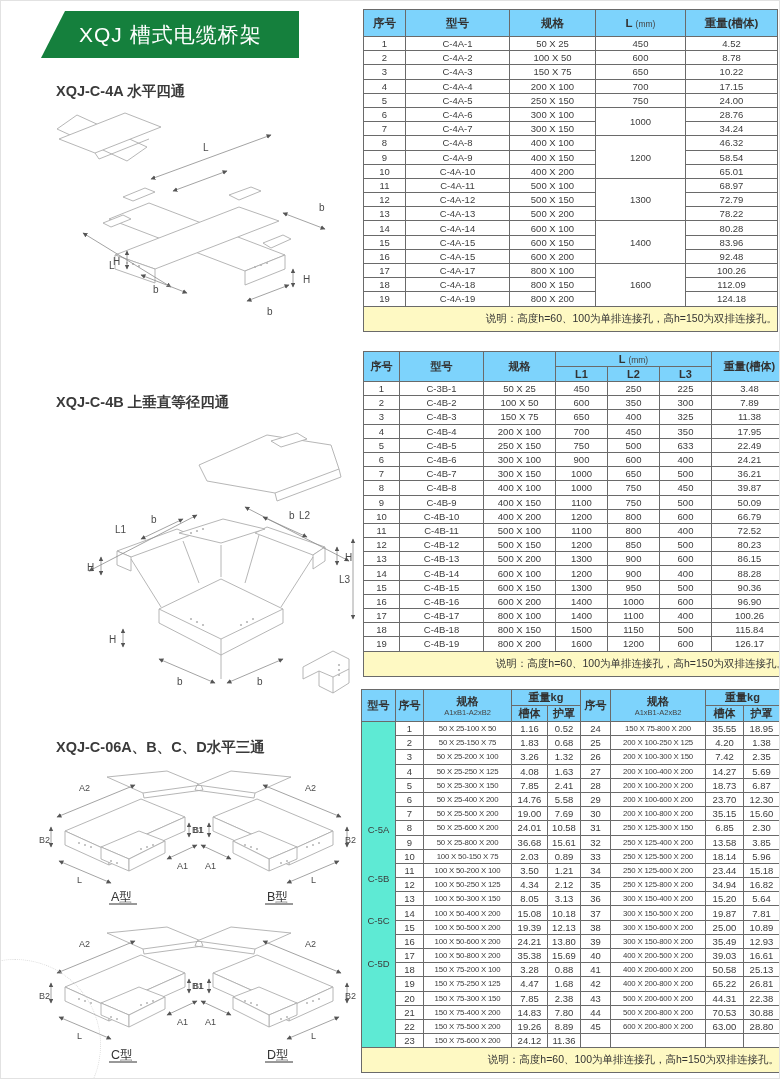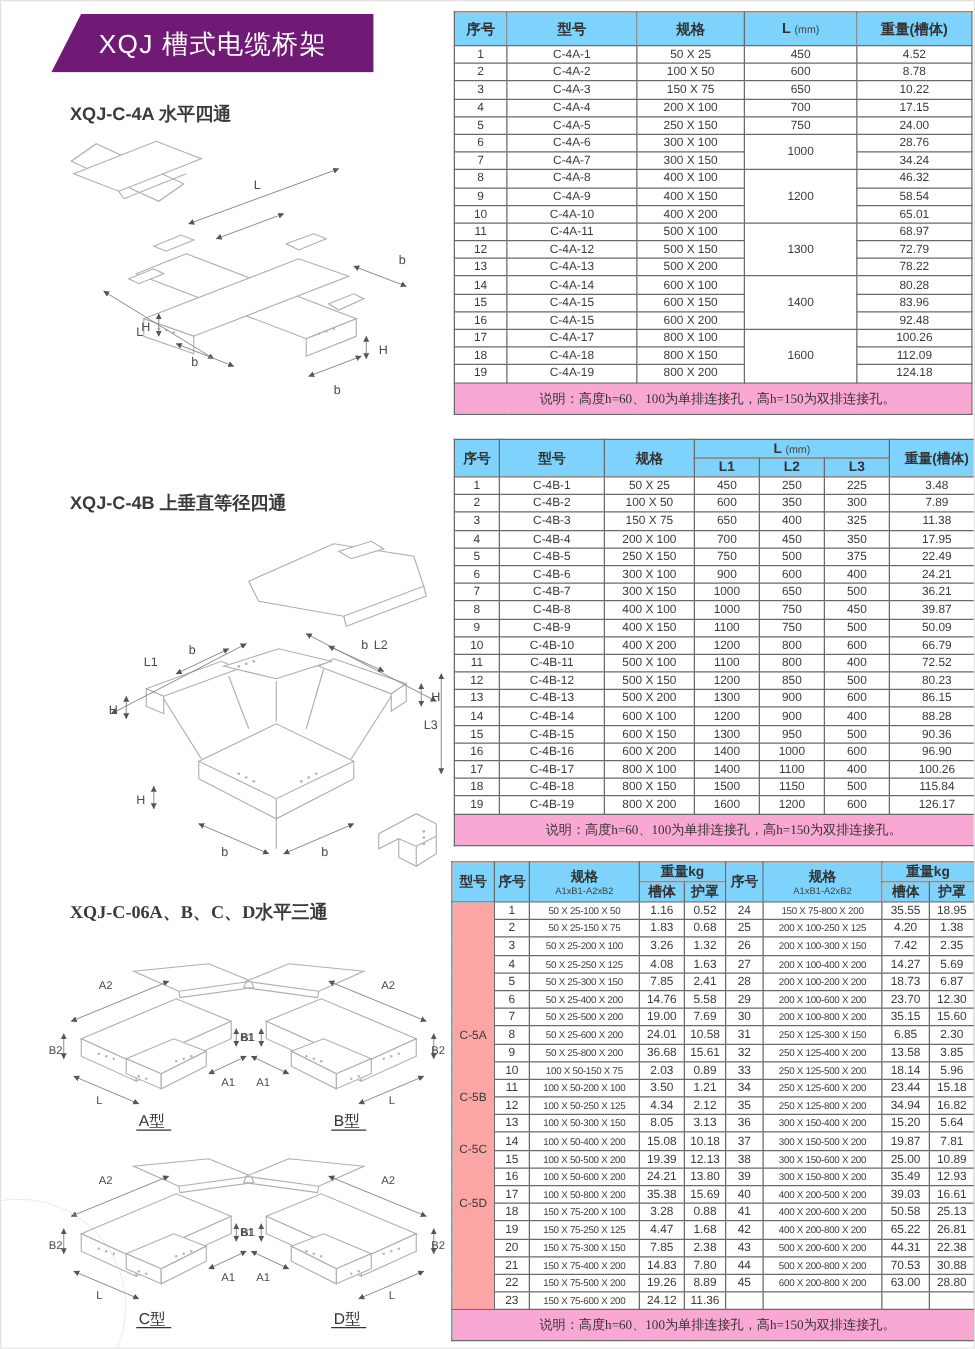--- a/index.html
+++ b/index.html
@@ -2,29 +2,29 @@
 <html><head>
 <meta charset="utf-8">
 <style>
   html,body{margin:0;padding:0;background:#fff;}
   #page{position:relative;width:780px;height:1079px;background:#ffffff;
         border:1px solid #e2e2e2;box-sizing:border-box;overflow:hidden;
         font-family:"Liberation Sans","DejaVu Sans",sans-serif;color:#3c3c3c;}
 
   
   .banner{position:absolute;left:40px;top:10px;width:258px;height:47px;
-          background:#701a75;color:#fff;display:flex;align-items:center;
+          background:#15803d;color:#fff;display:flex;align-items:center;
           padding-left:38px;box-sizing:border-box;font-size:21px;font-weight:500;
           letter-spacing:1px;
           clip-path:polygon(24px 0,100% 0,100% 100%,0 100%);}
 
   .section-title{position:absolute;font-size:14.5px;font-weight:bold;color:#3a3a3a;}
   #title1{left:55px;top:68px;margin-top:13px;}
   #title2{left:55px;top:392px;}
-  #title3{left:55px;top:719px;font-family:Liberation Serif, serif;}
+  #title3{left:55px;top:737px;}
 
   .drawing{position:absolute;}
   #draw1{left:30px;top:92px;}
   #draw2{left:30px;top:420px;}
   #draw3{left:38px;top:764px;}
 
   .dline{stroke:#8c8c8c;stroke-width:.8;fill:none;}
   .body-line{stroke:#aeaeae;stroke-width:.9;fill:#ffffff;}
   .body-open{stroke:#aeaeae;stroke-width:.9;fill:none;}
   .dim-label{fill:#4a4a4a;font-size:10px;}
@@ -38,25 +38,25 @@
   
   table{border-collapse:collapse;table-layout:fixed;background:#fff;}
   #t1,#t2{position:absolute;left:362px;width:414px;}
   #t3{position:absolute;left:360px;width:418px;}
   #t1{top:8px;} #t2{top:350px;} #t3{top:688px;}
   table{border:1.5px solid #4e4e4e;}
   th,td{border:1px solid #6a6a6a;text-align:center;padding:0;overflow:hidden;white-space:nowrap;}
   thead th{background:#7dd3fc;font-weight:bold;font-size:11.5px;height:26px;color:#333;}
   #t2 thead th,#t3 thead th{height:14px;font-size:11px;}
   tbody td{height:13.2px;font-size:9.5px;line-height:13px;color:#3c3c3c;}
-  tfoot td{height:24px;font-size:10.5px;text-align:center;padding-left:7px;color:#333;background:#f9a8d4;font-family:Liberation Serif, serif;}
+  tfoot td{height:24px;font-size:10.5px;text-align:right;padding-left:7px;color:#333;background:#fef9c3;}
   .unit{font-weight:normal;font-size:8.5px;color:#444;}
   .sub-spec{display:block;font-weight:normal;font-size:7.5px;line-height:8px;color:#444;}
   .spec-cell{font-size:7.8px;letter-spacing:-0.2px;}
-  .model-cell{position:relative;background:#fca5a5;}
+  .model-cell{position:relative;background:#5eead4;}
   .model-cell .wrap{position:absolute;inset:0;}
   .model-cell span{position:absolute;left:50%;transform:translate(-50%,-50%);
                    font-size:9.5px;color:#3c3c3c;white-space:nowrap;}
 </style>
 </head>
 <body>
 
 <div id="page">
 
   <svg width="0" height="0" style="position:absolute">
@@ -456,21 +456,21 @@
       </tr>
       <tr>
         <th>L1</th>
         <th>L2</th>
         <th>L3</th>
       </tr>
     </thead>
     <tbody>
         <tr>
           <td>1</td>
-          <td>C-4B-1</td>
+          <td>C-3B-1</td>
           <td>50 X 25</td>
           <td>450</td>
           <td>250</td>
           <td>225</td>
           <td>3.48</td>
         </tr>
         <tr>
           <td>2</td>
           <td>C-4B-2</td>
           <td>100 X 50</td>
@@ -496,21 +496,21 @@
           <td>450</td>
           <td>350</td>
           <td>17.95</td>
         </tr>
         <tr>
           <td>5</td>
           <td>C-4B-5</td>
           <td>250 X 150</td>
           <td>750</td>
           <td>500</td>
-          <td>375</td>
+          <td>633</td>
           <td>22.49</td>
         </tr>
         <tr>
           <td>6</td>
           <td>C-4B-6</td>
           <td>300 X 100</td>
           <td>900</td>
           <td>600</td>
           <td>400</td>
           <td>24.21</td>

